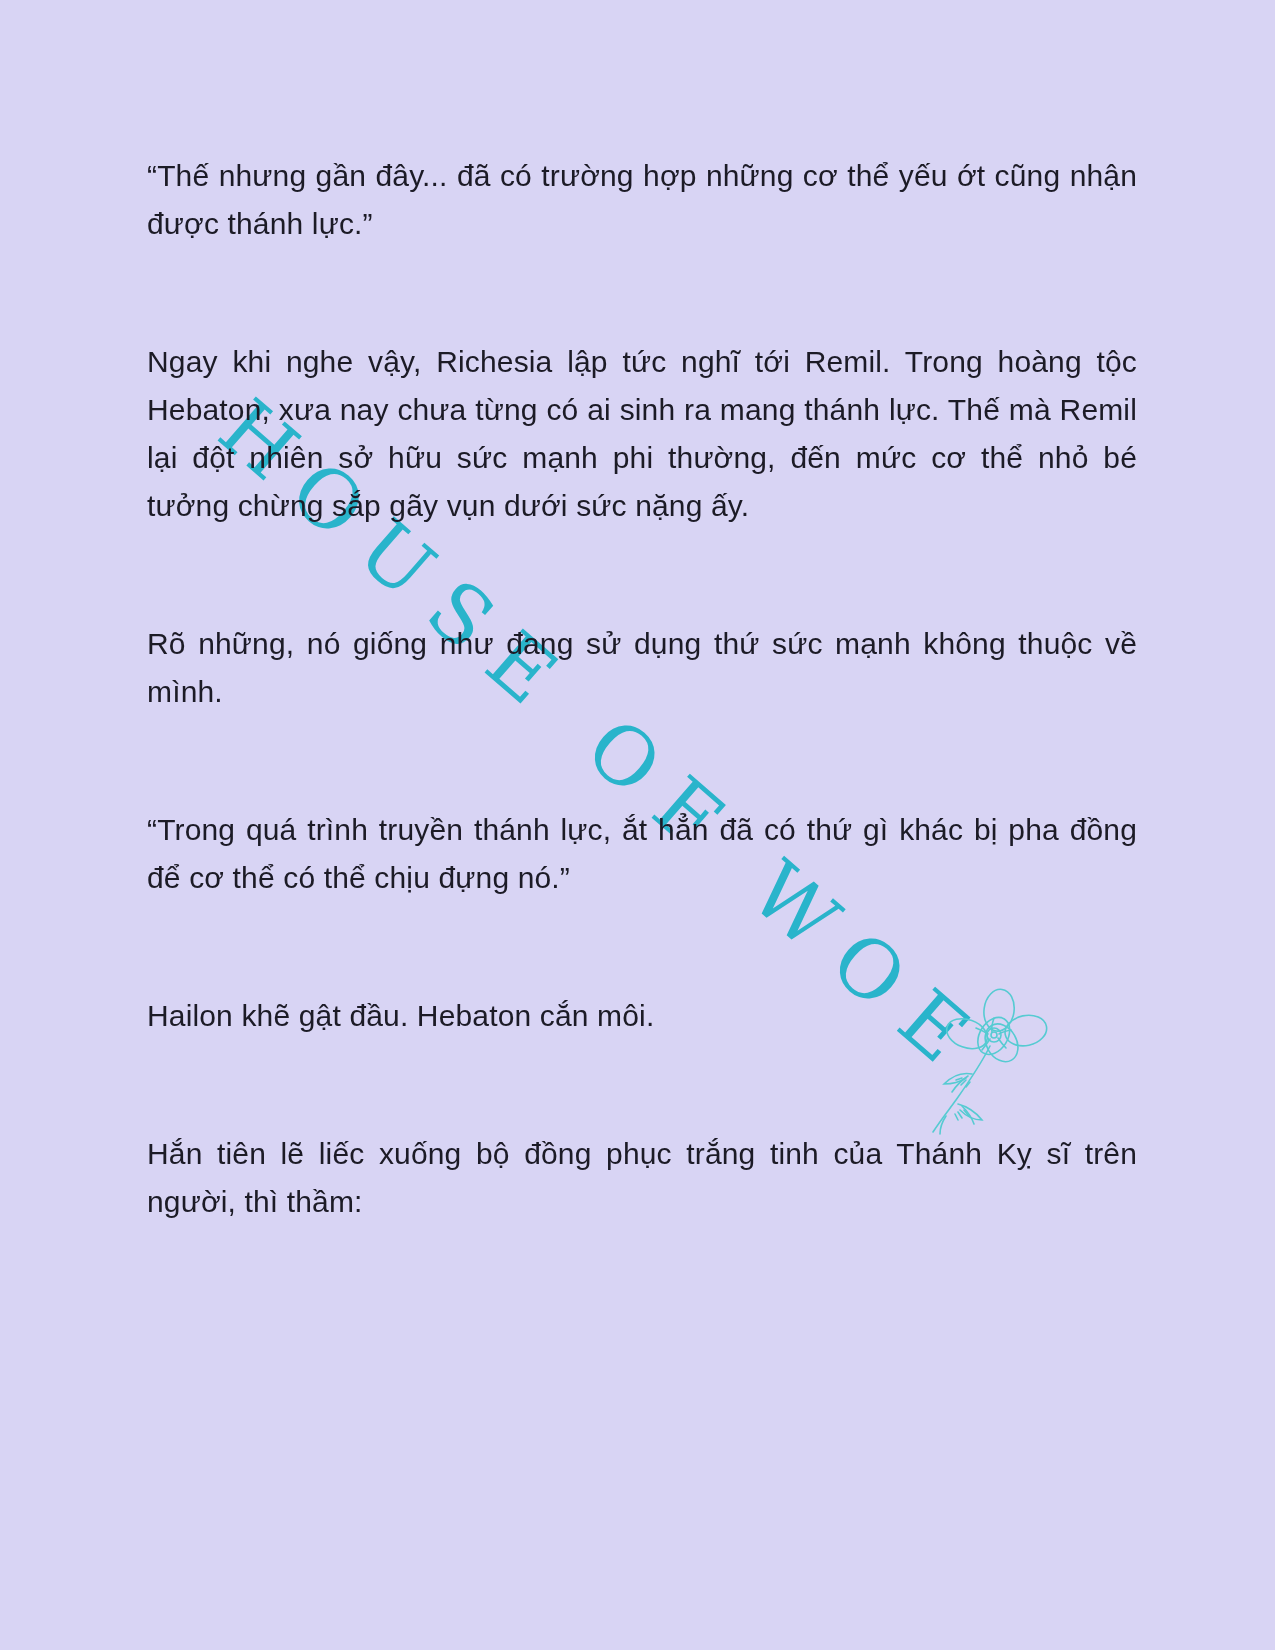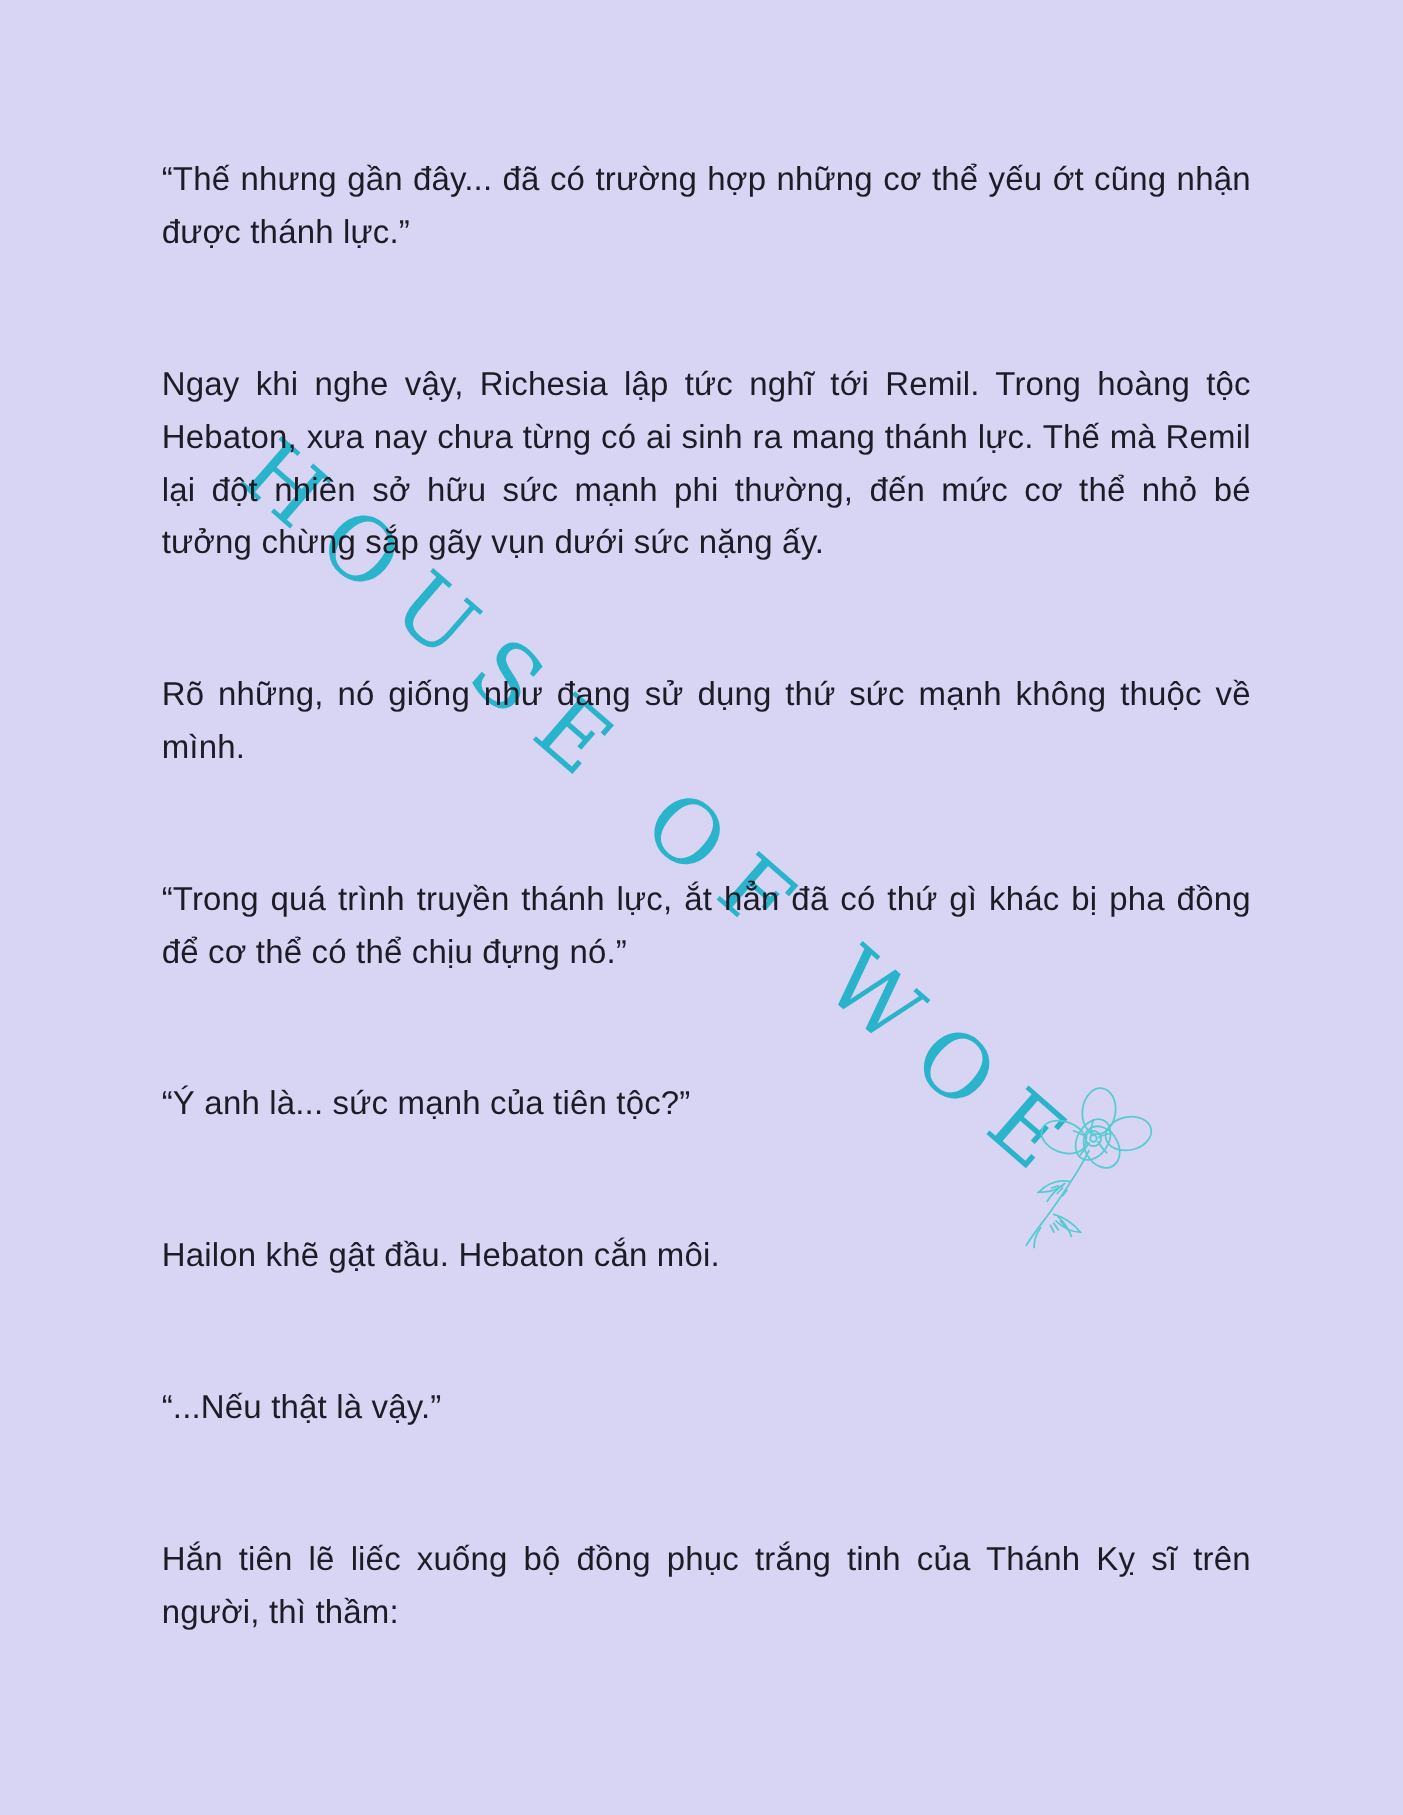--- a/index.html
+++ b/index.html
@@ -36,21 +36,21 @@
     color: var(--flower, #56cbd2);
   }
   .content {
     position: absolute;
     left: 147px;
     top: 140px;
     width: 990px;
     z-index: 2;
   }
   .content p {
-    margin: 0 0 90px 0;
+    margin: 12px 0 90px 0;
     font-size: 30px;
     font-weight: 300;
     line-height: 48px;
     color: var(--fg, #1c1b26);
     text-align: justify;
     letter-spacing: 0.005em;
   }
 </style>
 </head>
 <body>
@@ -89,19 +89,17 @@
     <path d="M30 124 l 4 6 m 2 -8 l 5 6 m -14 -2 l 3 6"></path>
 
     <path d="M18 128 C 14 134, 12 140, 12 146"></path>
   </svg>
 
   <main class="content">
     <p>“Thế nhưng gần đây... đã có trường hợp những cơ thể yếu ớt cũng nhận được thánh lực.”</p>
     <p>Ngay khi nghe vậy, Richesia lập tức nghĩ tới Remil. Trong hoàng tộc Hebaton, xưa nay chưa từng có ai sinh ra mang thánh lực. Thế mà Remil lại đột nhiên sở hữu sức mạnh phi thường, đến mức cơ thể nhỏ bé tưởng chừng sắp gãy vụn dưới sức nặng ấy.</p>
     <p>Rõ những, nó giống như đang sử dụng thứ sức mạnh không thuộc về mình.</p>
     <p>“Trong quá trình truyền thánh lực, ắt hẳn đã có thứ gì khác bị pha đồng để cơ thể có thể chịu đựng nó.”</p>
-    <p>“Ý anh là... sức mạnh của tiên tộc?”</p>
     <p>Hailon khẽ gật đầu. Hebaton cắn môi.</p>
-    <p>“...Nếu thật là vậy.”</p>
     <p>Hắn tiên lẽ liếc xuống bộ đồng phục trắng tinh của Thánh Kỵ sĩ trên người, thì thầm:</p>
   </main>
 
 </div>
 
 </body></html>

